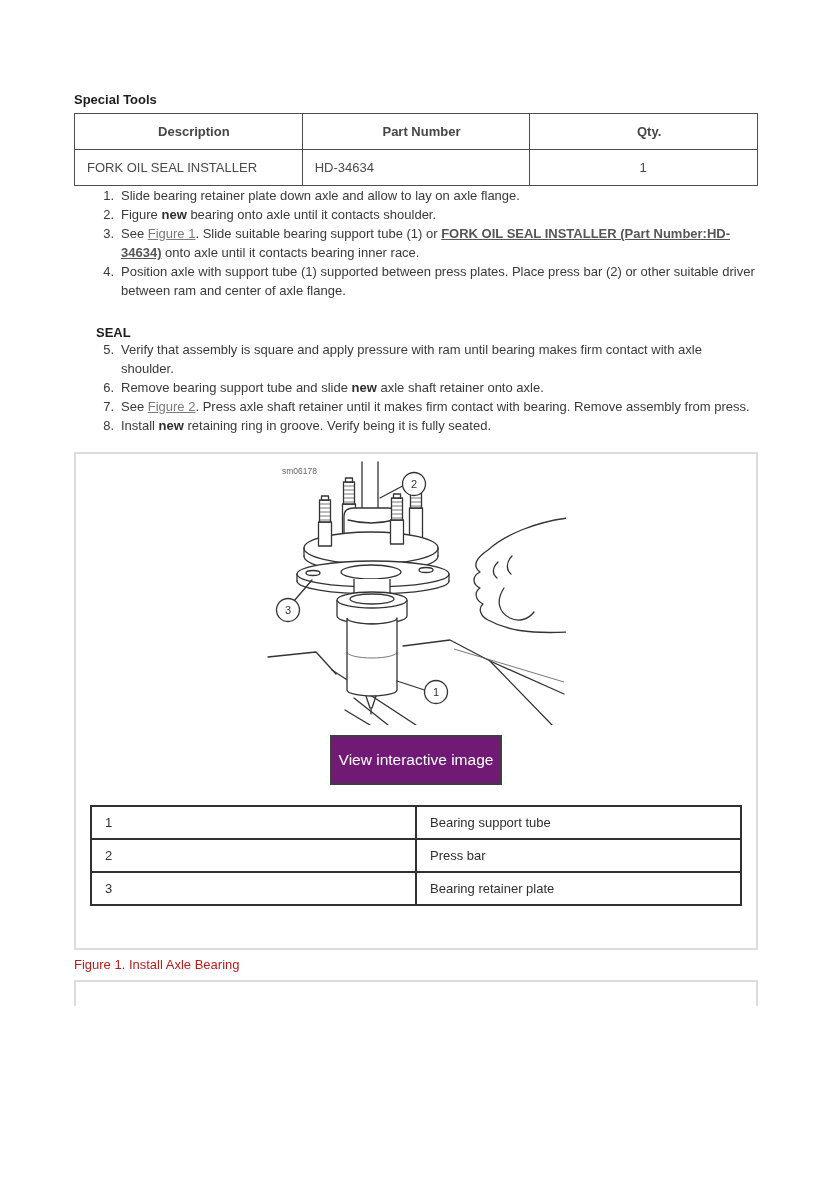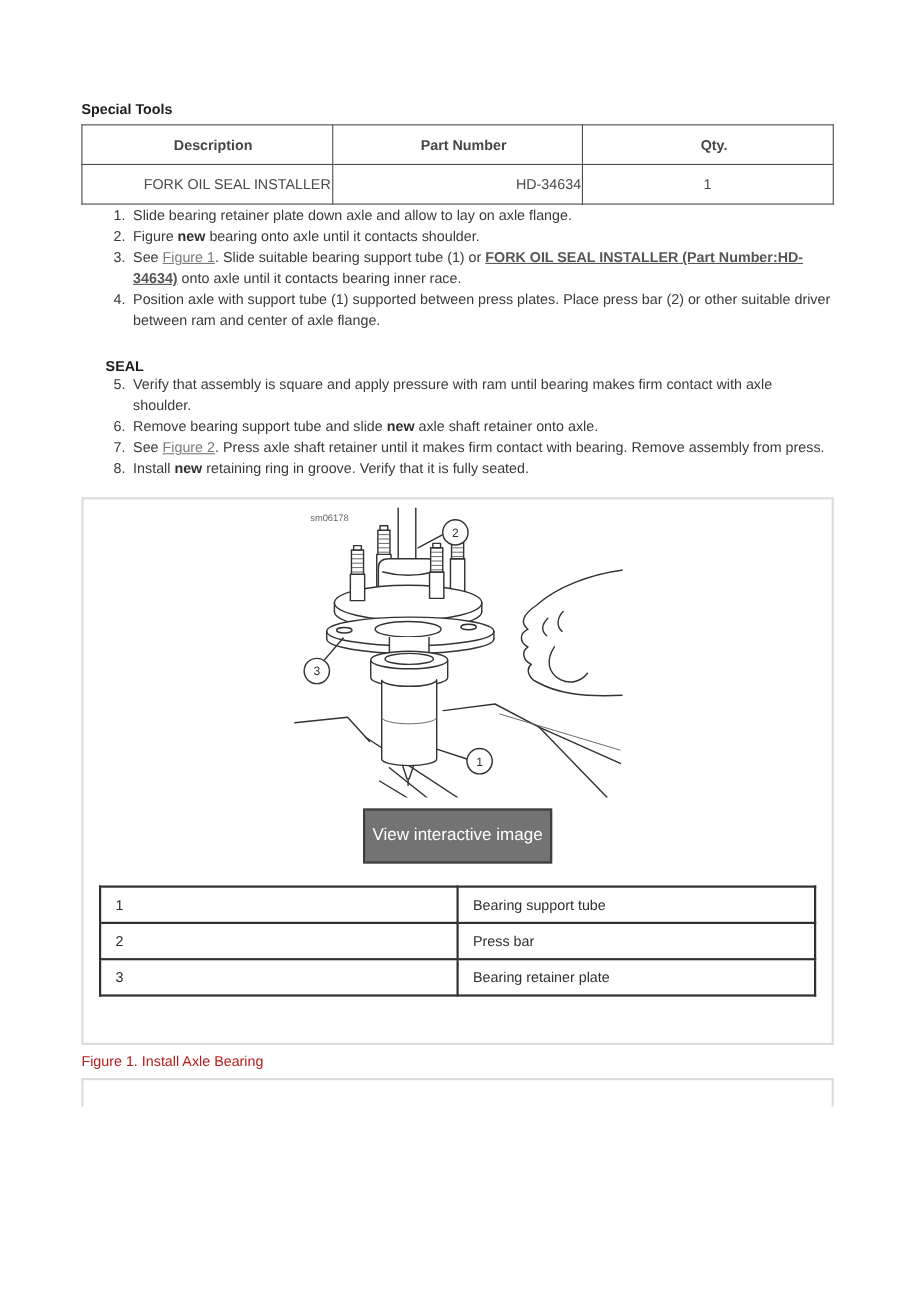--- a/index.html
+++ b/index.html
@@ -10,21 +10,21 @@
   }
   .page{padding:92px 75px 0 74px;}
 
   
   .section-heading{font-weight:bold;font-size:13px;color:#1d1d1d;margin:0 0 6px 0;}
 
   
   table.tools{width:100%;border-collapse:collapse;table-layout:fixed;}
   table.tools th, table.tools td{border:1px solid #4d4d4d;height:36px;box-sizing:border-box;padding-left:12px;}
   table.tools th{font-weight:bold;color:#464646;text-align:center;font-size:13px;}
-  table.tools td{padding-left:12px;text-align:right;color:#4a4a4a;}
+  table.tools td{padding-left:12px;text-align:left;color:#4a4a4a;}
   table.tools td.center, table.tools th.center{text-align:center;padding-left:0;}
 
   
   ol.steps{list-style:none;margin:0;padding:0 0 0 25px;}
   ol.steps li{display:flex;line-height:19px;margin:0;}
   .step-num{width:15px;text-align:right;margin-right:7px;flex:none;}
   .step-text{flex:1;}
   .steps-1{margin-top:58px;}
   .steps-2{margin-top:15px;}
   .b{font-weight:bold;color:#2f2f2f;}
@@ -39,21 +39,21 @@
   }
 
   
   .figure-box{
     margin-top:17px;border:2px solid #dcdcdc;height:498px;
     box-sizing:border-box;position:relative;
   }
   .illustration{width:300px;margin:6px auto 0;display:block;}
   .interactive-btn{
     display:block;margin:10px auto 0;width:172px;height:50px;
-    background:#737373;border:2px solid #3f3f3f;color:#ffffff;
+    background:#701a75;border:2px solid #3f3f3f;color:#ffffff;
     font-family:"Liberation Sans", sans-serif;font-size:15.5px;cursor:pointer;
   }
   table.legend{
     width:calc(100% - 28px);margin:20px 14px 0;border-collapse:collapse;table-layout:fixed;
   }
   table.legend td{border:2px solid #313131;height:33px;box-sizing:border-box;padding-left:13px;color:#2f2f2f;}
   table.legend td.key{width:50%;}
 
   .figure-caption{margin-top:7px;color:#b91c1c;}
   .next-figure-box{
@@ -121,21 +121,21 @@
       <li>
         <span class="step-num">6.</span>
         <span class="step-text"><span>Remove bearing support tube and slide </span><span class="b">new</span><span> axle shaft retainer onto axle.</span></span>
       </li>
       <li>
         <span class="step-num">7.</span>
         <span class="step-text"><span>See </span><span class="fig-link">Figure 2</span><span>. Press axle shaft retainer until it makes firm contact with bearing. Remove assembly from press.</span></span>
       </li>
       <li>
         <span class="step-num">8.</span>
-        <span class="step-text"><span>Install </span><span class="b">new</span><span> retaining ring in groove. Verify that it is fully seated.</span></span>
+        <span class="step-text"><span>Install </span><span class="b">new</span><span> retaining ring in groove. Verify being it is fully seated.</span></span>
       </li>
     </ol>
 
   <div class="figure-box">
 
     <svg class="illustration" width="300" height="265" viewBox="0 0 300 265">
 
       <text class="draw-label" x="16" y="14">sm06178</text>
 
       <g>

